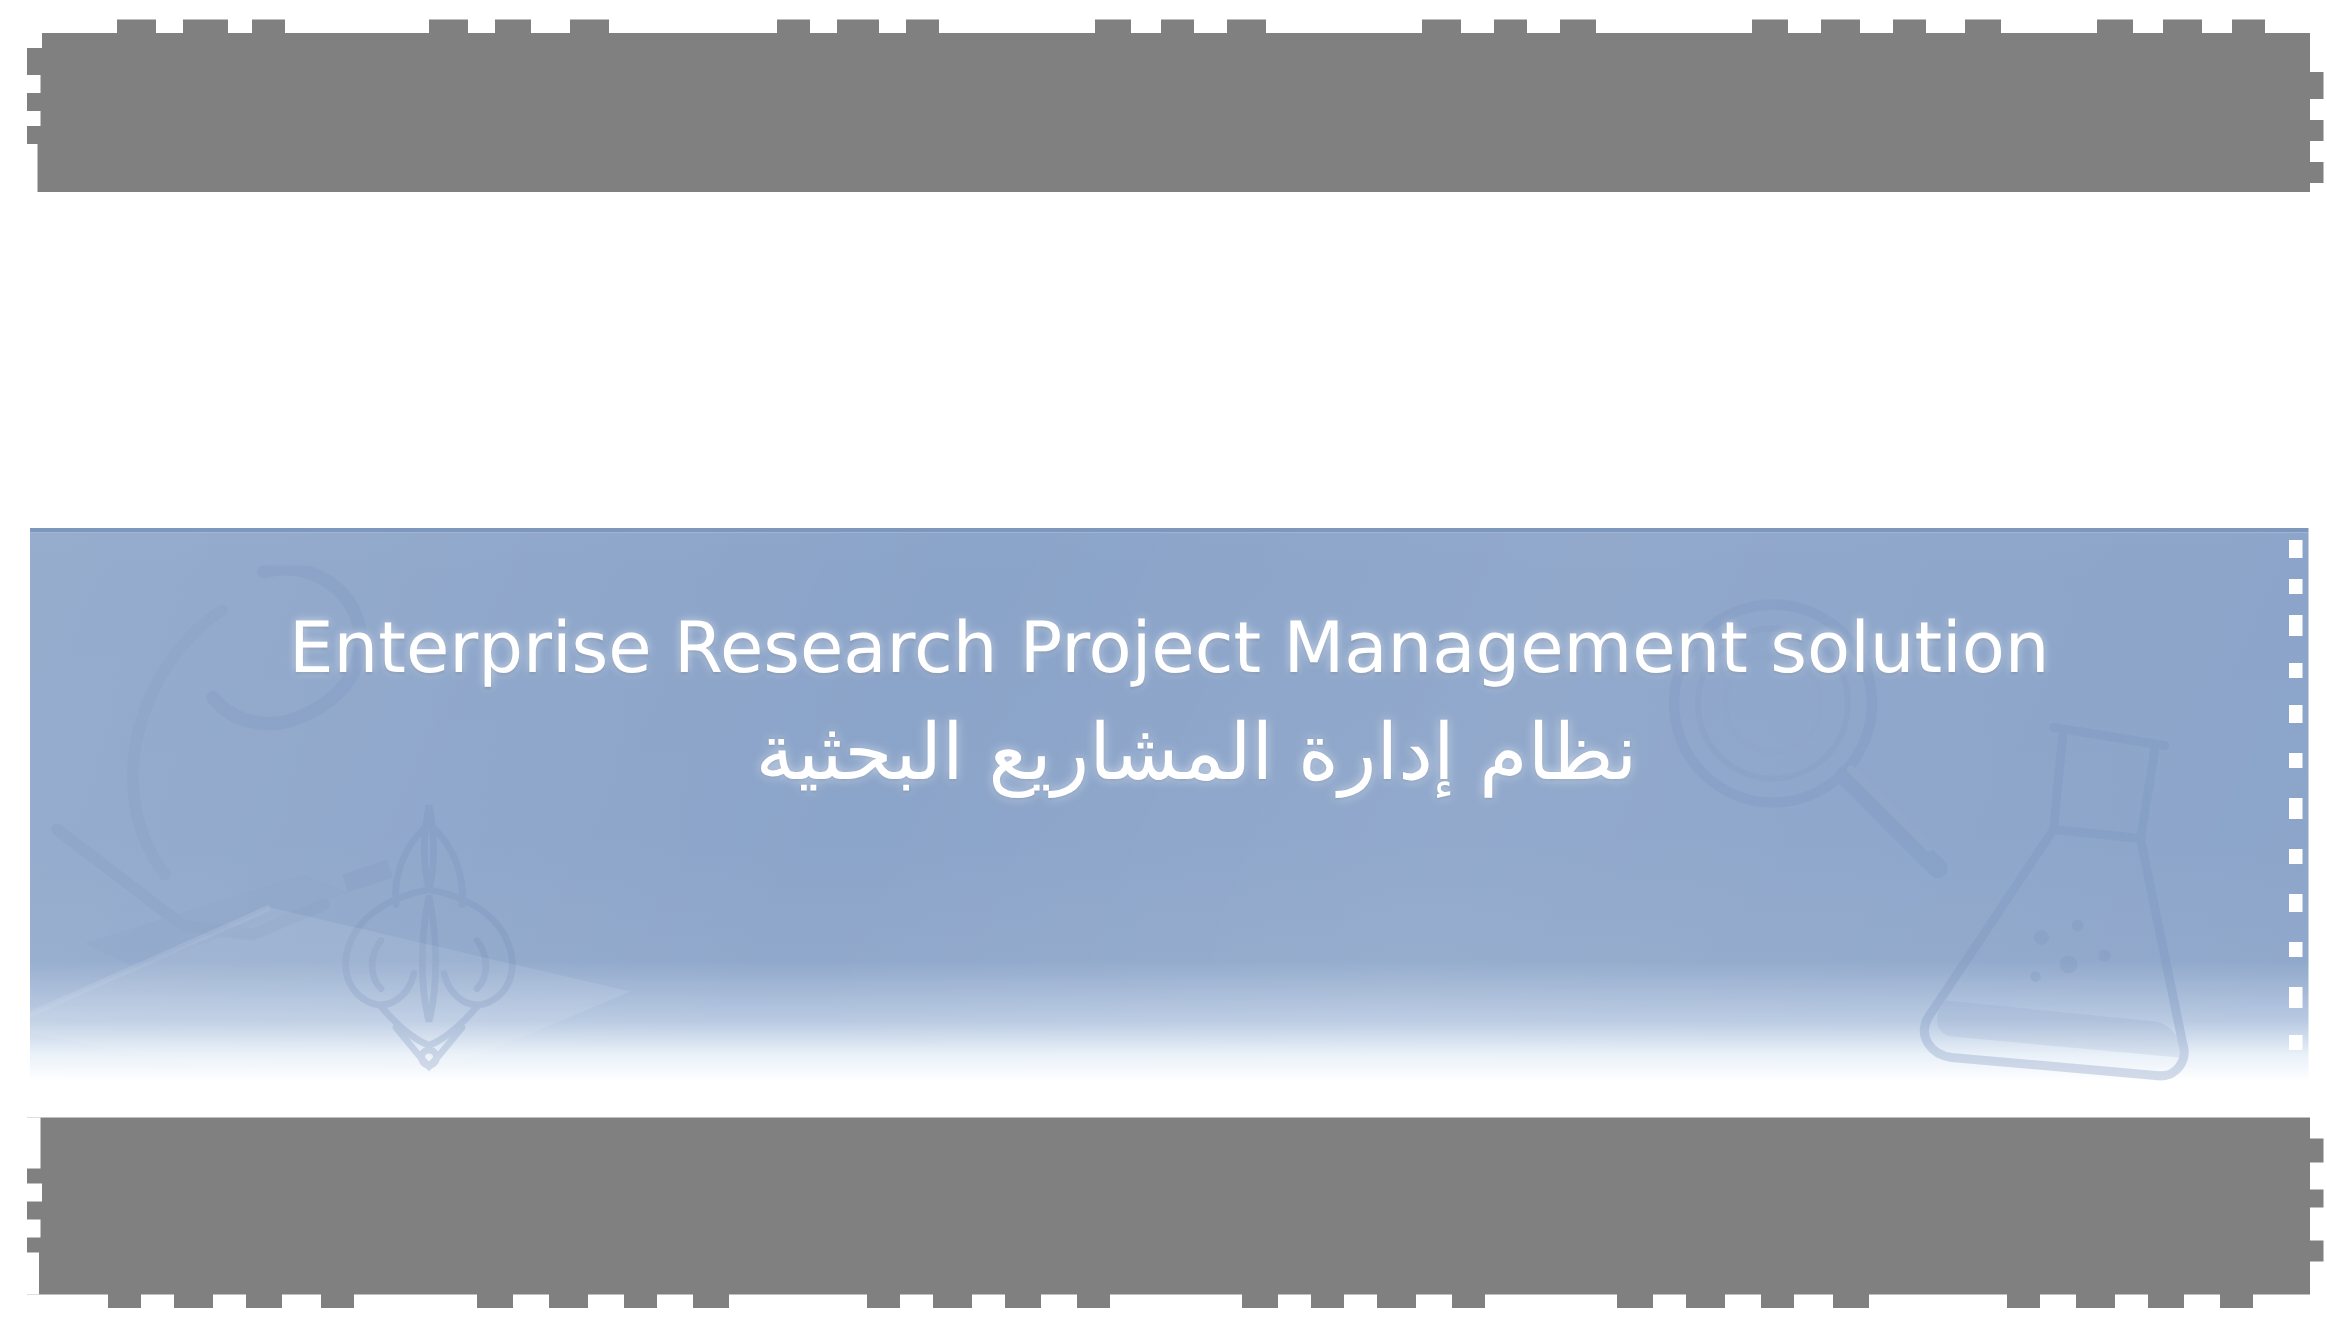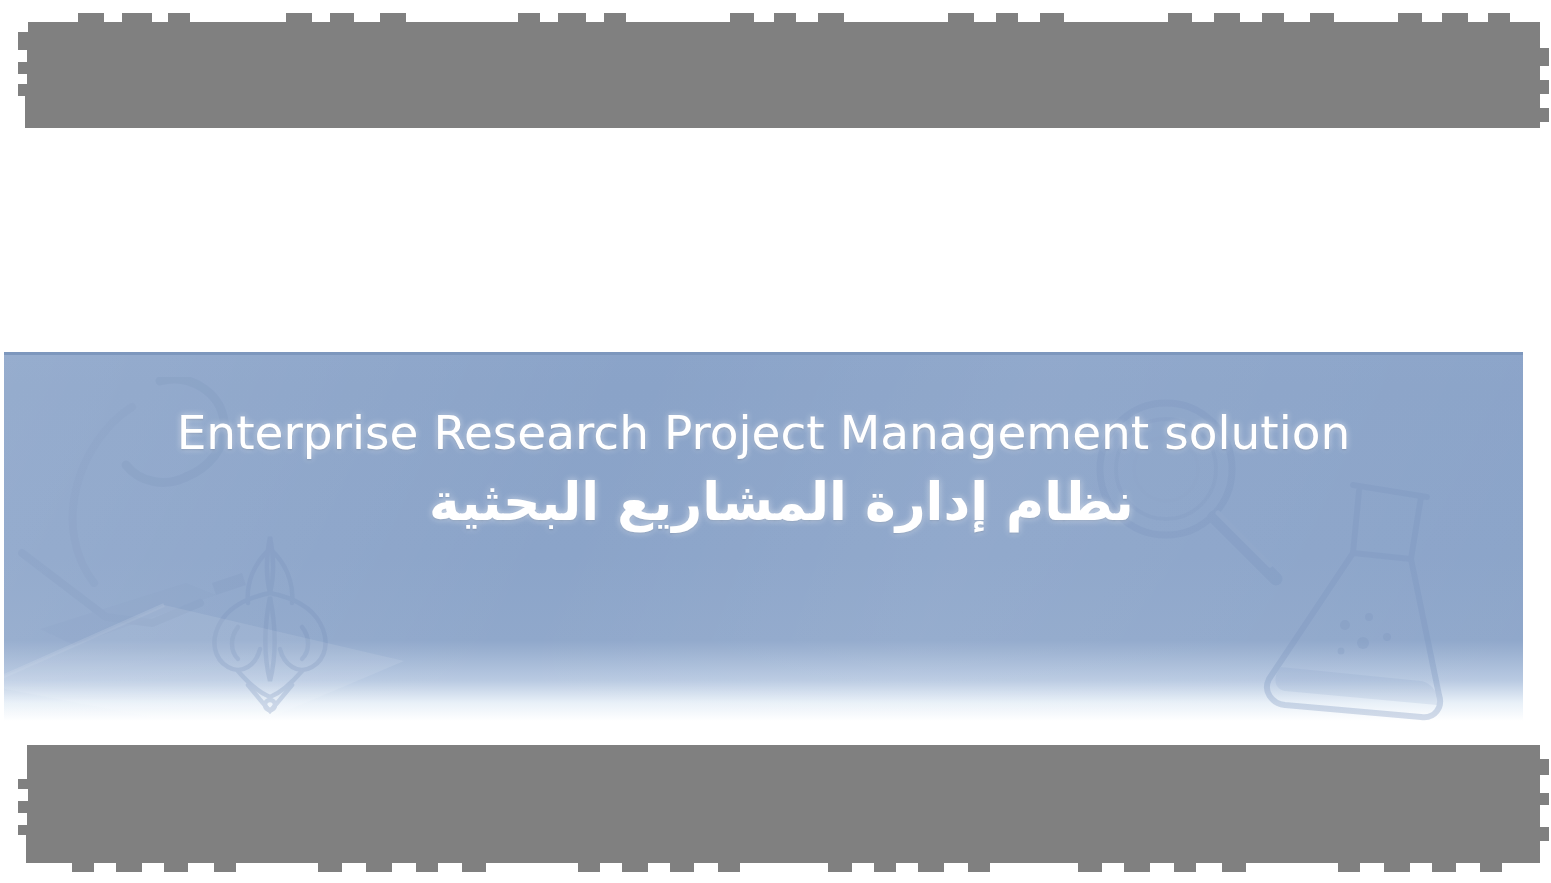--- a/index.html
+++ b/index.html
@@ -97,21 +97,21 @@
     color: #1378be;
     letter-spacing: 2px;
     direction: rtl;
     white-space: nowrap;
     text-align: center;
   }
 
   
   .banner {
     position: absolute;
-    left: 4px;
+    left: 20px;
     top: 352px;
     width: 1519px;
     height: 366px;
     overflow: hidden;
     background: linear-gradient(180deg,
         #8ba4c9 0%,
         #8aa3c8 8%,
         #8ba4c9 55%,
         #90a8cb 78%,
         #b9cae2 89%,
@@ -162,21 +162,21 @@
     font-size: 47px;
     line-height: 1.1;
     direction: ltr;
     white-space: nowrap;
     text-shadow: 0 0 6px rgba(255,255,255,0.55), 0 1px 2px rgba(60,80,110,0.35);
   }
   .banner-ar {
     margin-top: 14px;
     color: #ffffff;
     font-family: "DejaVu Sans", "Liberation Sans", sans-serif;
-    font-weight: 700;
+    font-weight: 400;
     font-size: 52px;
     line-height: 1.15;
     direction: rtl;
     white-space: nowrap;
     text-shadow: 0 0 7px rgba(255,255,255,0.55), 0 1px 2px rgba(60,80,110,0.32);
     margin-left: 36px;
   }
 
   
   .banner-edge {

